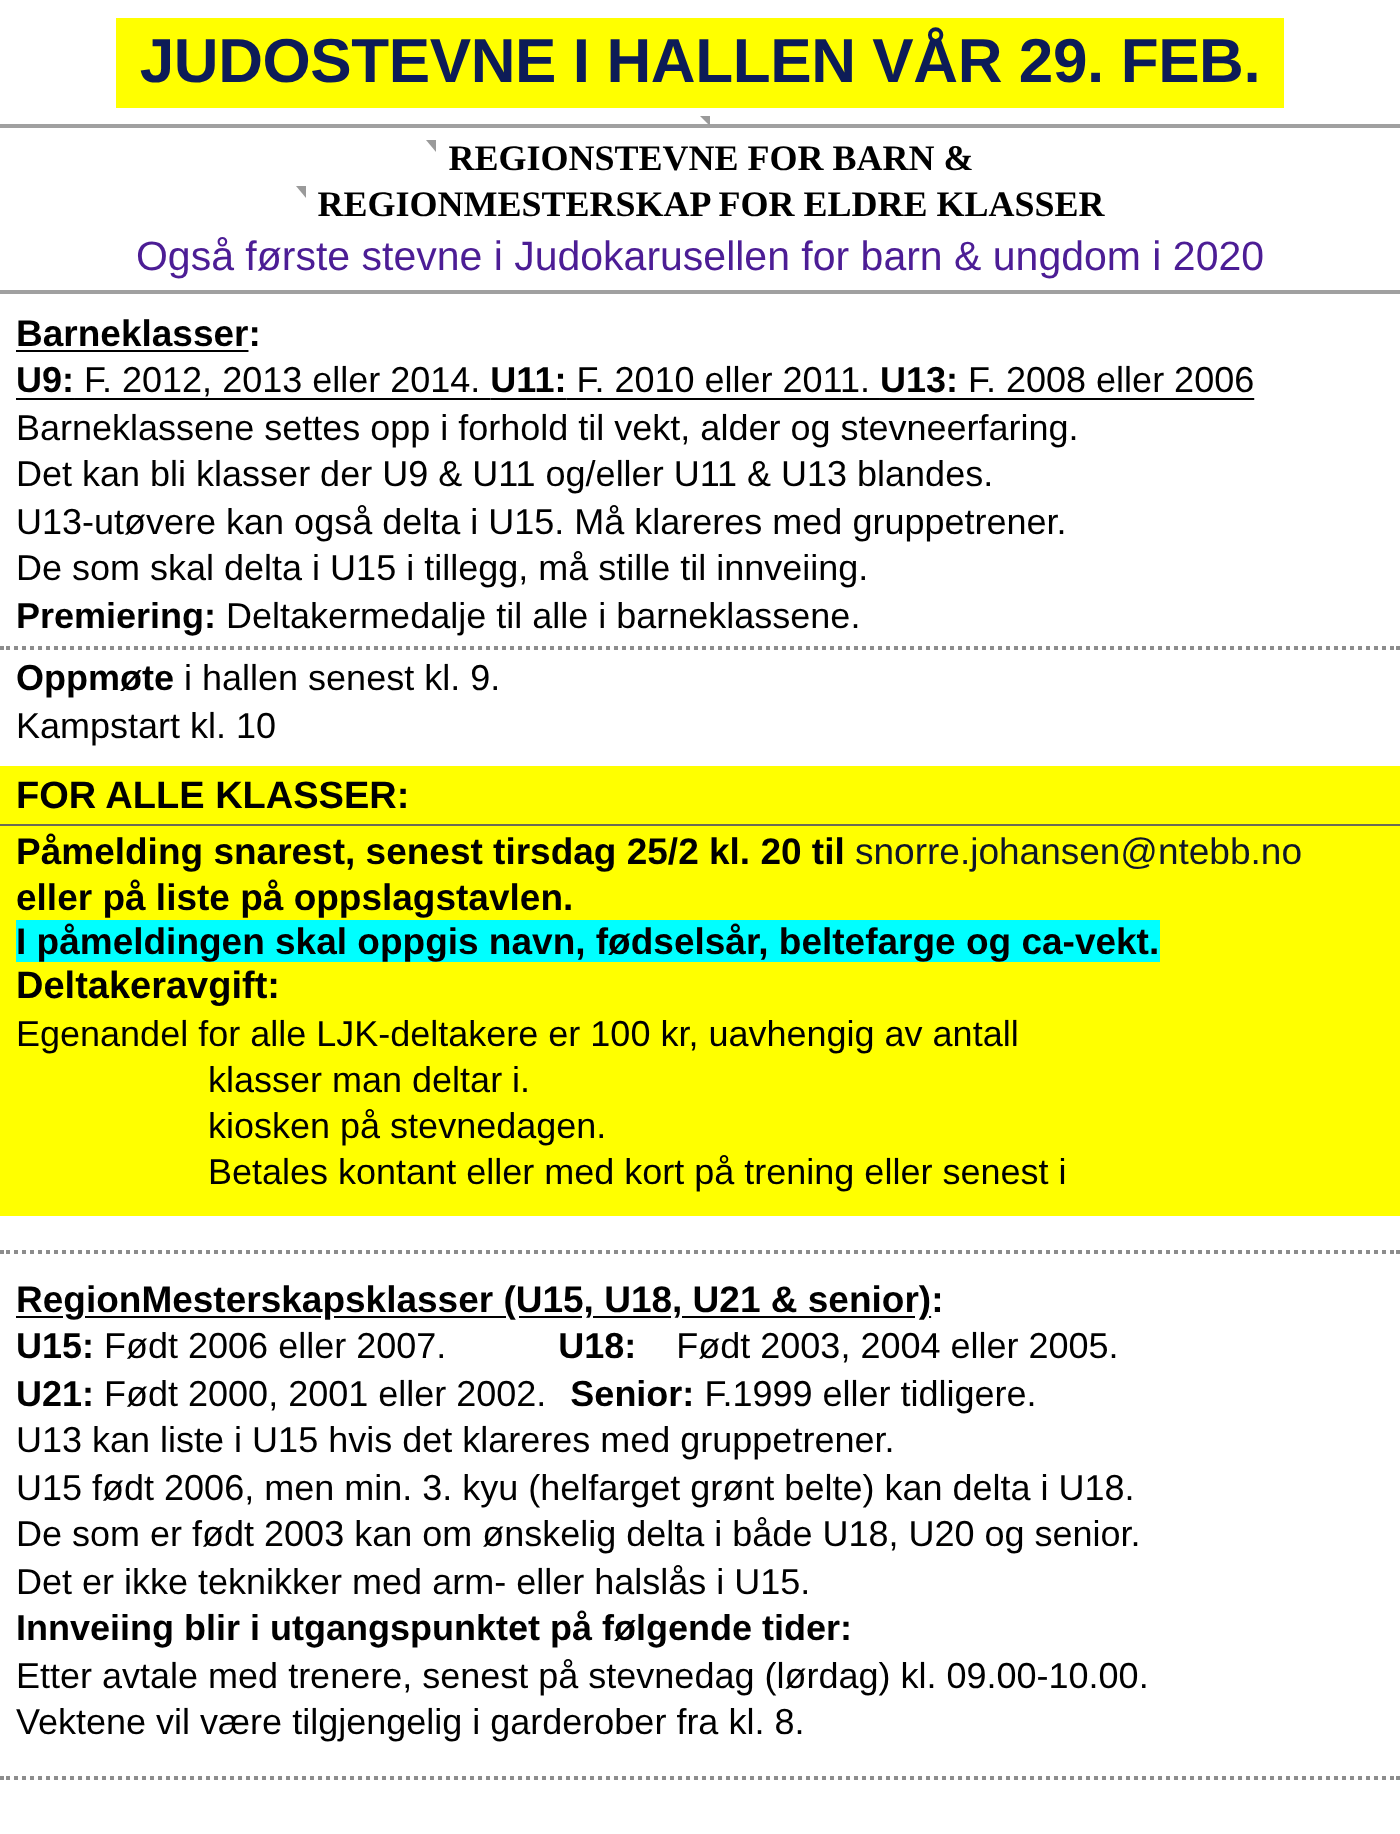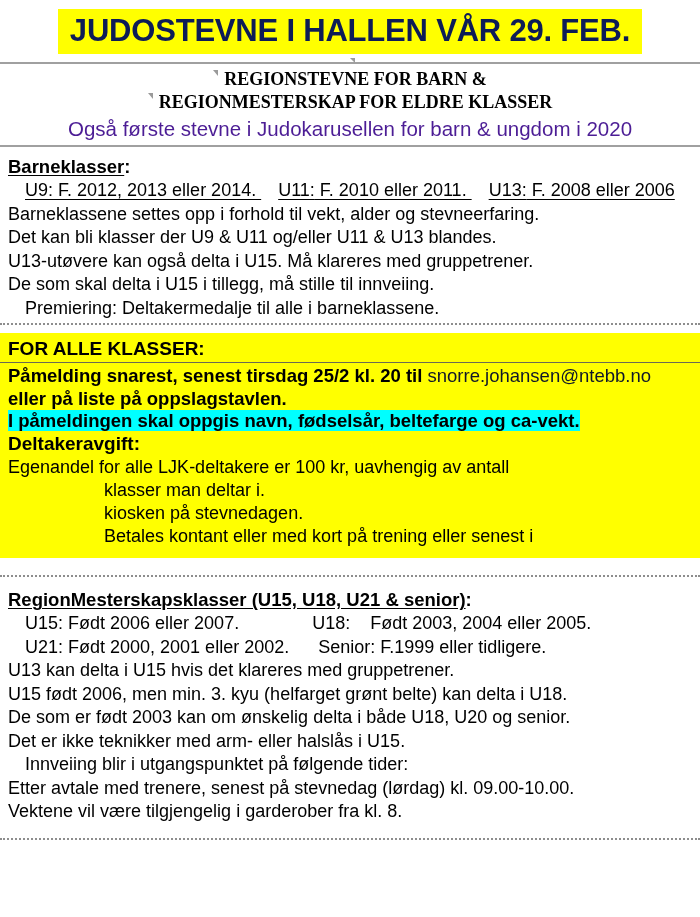--- a/index.html
+++ b/index.html
@@ -96,21 +96,21 @@
     line-height: 23.5px;
     white-space: pre-wrap;
   }
 
   .sec-head {
     font-size: 18.5px;
     line-height: 25px;
     font-weight: bold;
   }
   .u { text-decoration: underline; text-underline-offset: 2px; }
-  .b { font-weight: normal; margin-left: 17px; }
+  .b { font-weight: bold; }
 
   .line-under {
     text-decoration: underline;
     text-underline-offset: 3px;
     display: inline-block;
   }
 
   .indent-1 { padding-left: 118px; }
   .indent-2 { padding-left: 96px; }
 
@@ -202,20 +202,24 @@
     <div class="ln">Det kan bli klasser der U9 &amp; U11 og/eller U11 &amp; U13 blandes.</div>
     <div class="ln">U13-utøvere kan også delta i U15. Må klareres med gruppetrener.</div>
     <div class="ln">De som skal delta i U15 i tillegg, må stille til innveiing.</div>
 
     <div class="ln"><span class="b">Premiering:</span><span> Deltakermedalje til alle i barneklassene.</span></div>
 
   </div>
 
   <div class="rule-dotted"></div>
 
+  <div class="body-block">
+    <div class="ln"><span class="b">Oppmøte</span><span> i hallen senest kl. 9.</span></div>
+    <div class="ln">Kampstart kl. 10</div>
+  </div>
 
   <div class="yellow-block">
 
     <div class="yellow-head">FOR ALLE KLASSER:</div>
 
     <div class="yellow-rule"></div>
 
     <div class="bold-line"><span>Påmelding snarest, senest tirsdag 25/2 kl. 20 til </span><span class="email-link">snorre.johansen@ntebb.no</span></div>
 
     <div class="bold-line">eller på liste på oppslagstavlen.</div>
@@ -235,21 +239,21 @@
   <div class="gap-sm"></div>
 
   <div class="body-block">
 
     <div class="sec-head"><span class="u">RegionMesterskapsklasser (U15, U18, U21 &amp; senior)</span><span>:</span></div>
 
     <div class="two-col-row"><span class="b">U15:</span><span> Født 2006 eller 2007.</span><span style="display:inline-block;width:56px"></span><span class="b">U18:</span><span>    Født 2003, 2004 eller 2005.</span></div>
 
     <div class="two-col-row"><span class="b">U21:</span><span> Født 2000, 2001 eller 2002.</span><span style="display:inline-block;width:12px"></span><span class="b">Senior:</span><span> F.1999 eller tidligere.</span></div>
 
-    <div class="ln">U13 kan delta i U15 hvis det klareres med gruppetrener.</div>
+    <div class="ln">U13 kan liste i U15 hvis det klareres med gruppetrener.</div>
     <div class="ln">U15 født 2006, men min. 3. kyu (helfarget grønt belte) kan delta i U18.</div>
     <div class="ln">De som er født 2003 kan om ønskelig delta i både U18, U20 og senior.</div>
     <div class="ln">Det er ikke teknikker med arm- eller halslås i U15.</div>
 
     <div class="ln b">Innveiing blir i utgangspunktet på følgende tider:</div>
 
     <div class="ln">Etter avtale med trenere, senest på stevnedag (lørdag) kl. 09.00-10.00.</div>
     <div class="ln">Vektene vil være tilgjengelig i garderober fra kl. 8.</div>
   </div>
 

